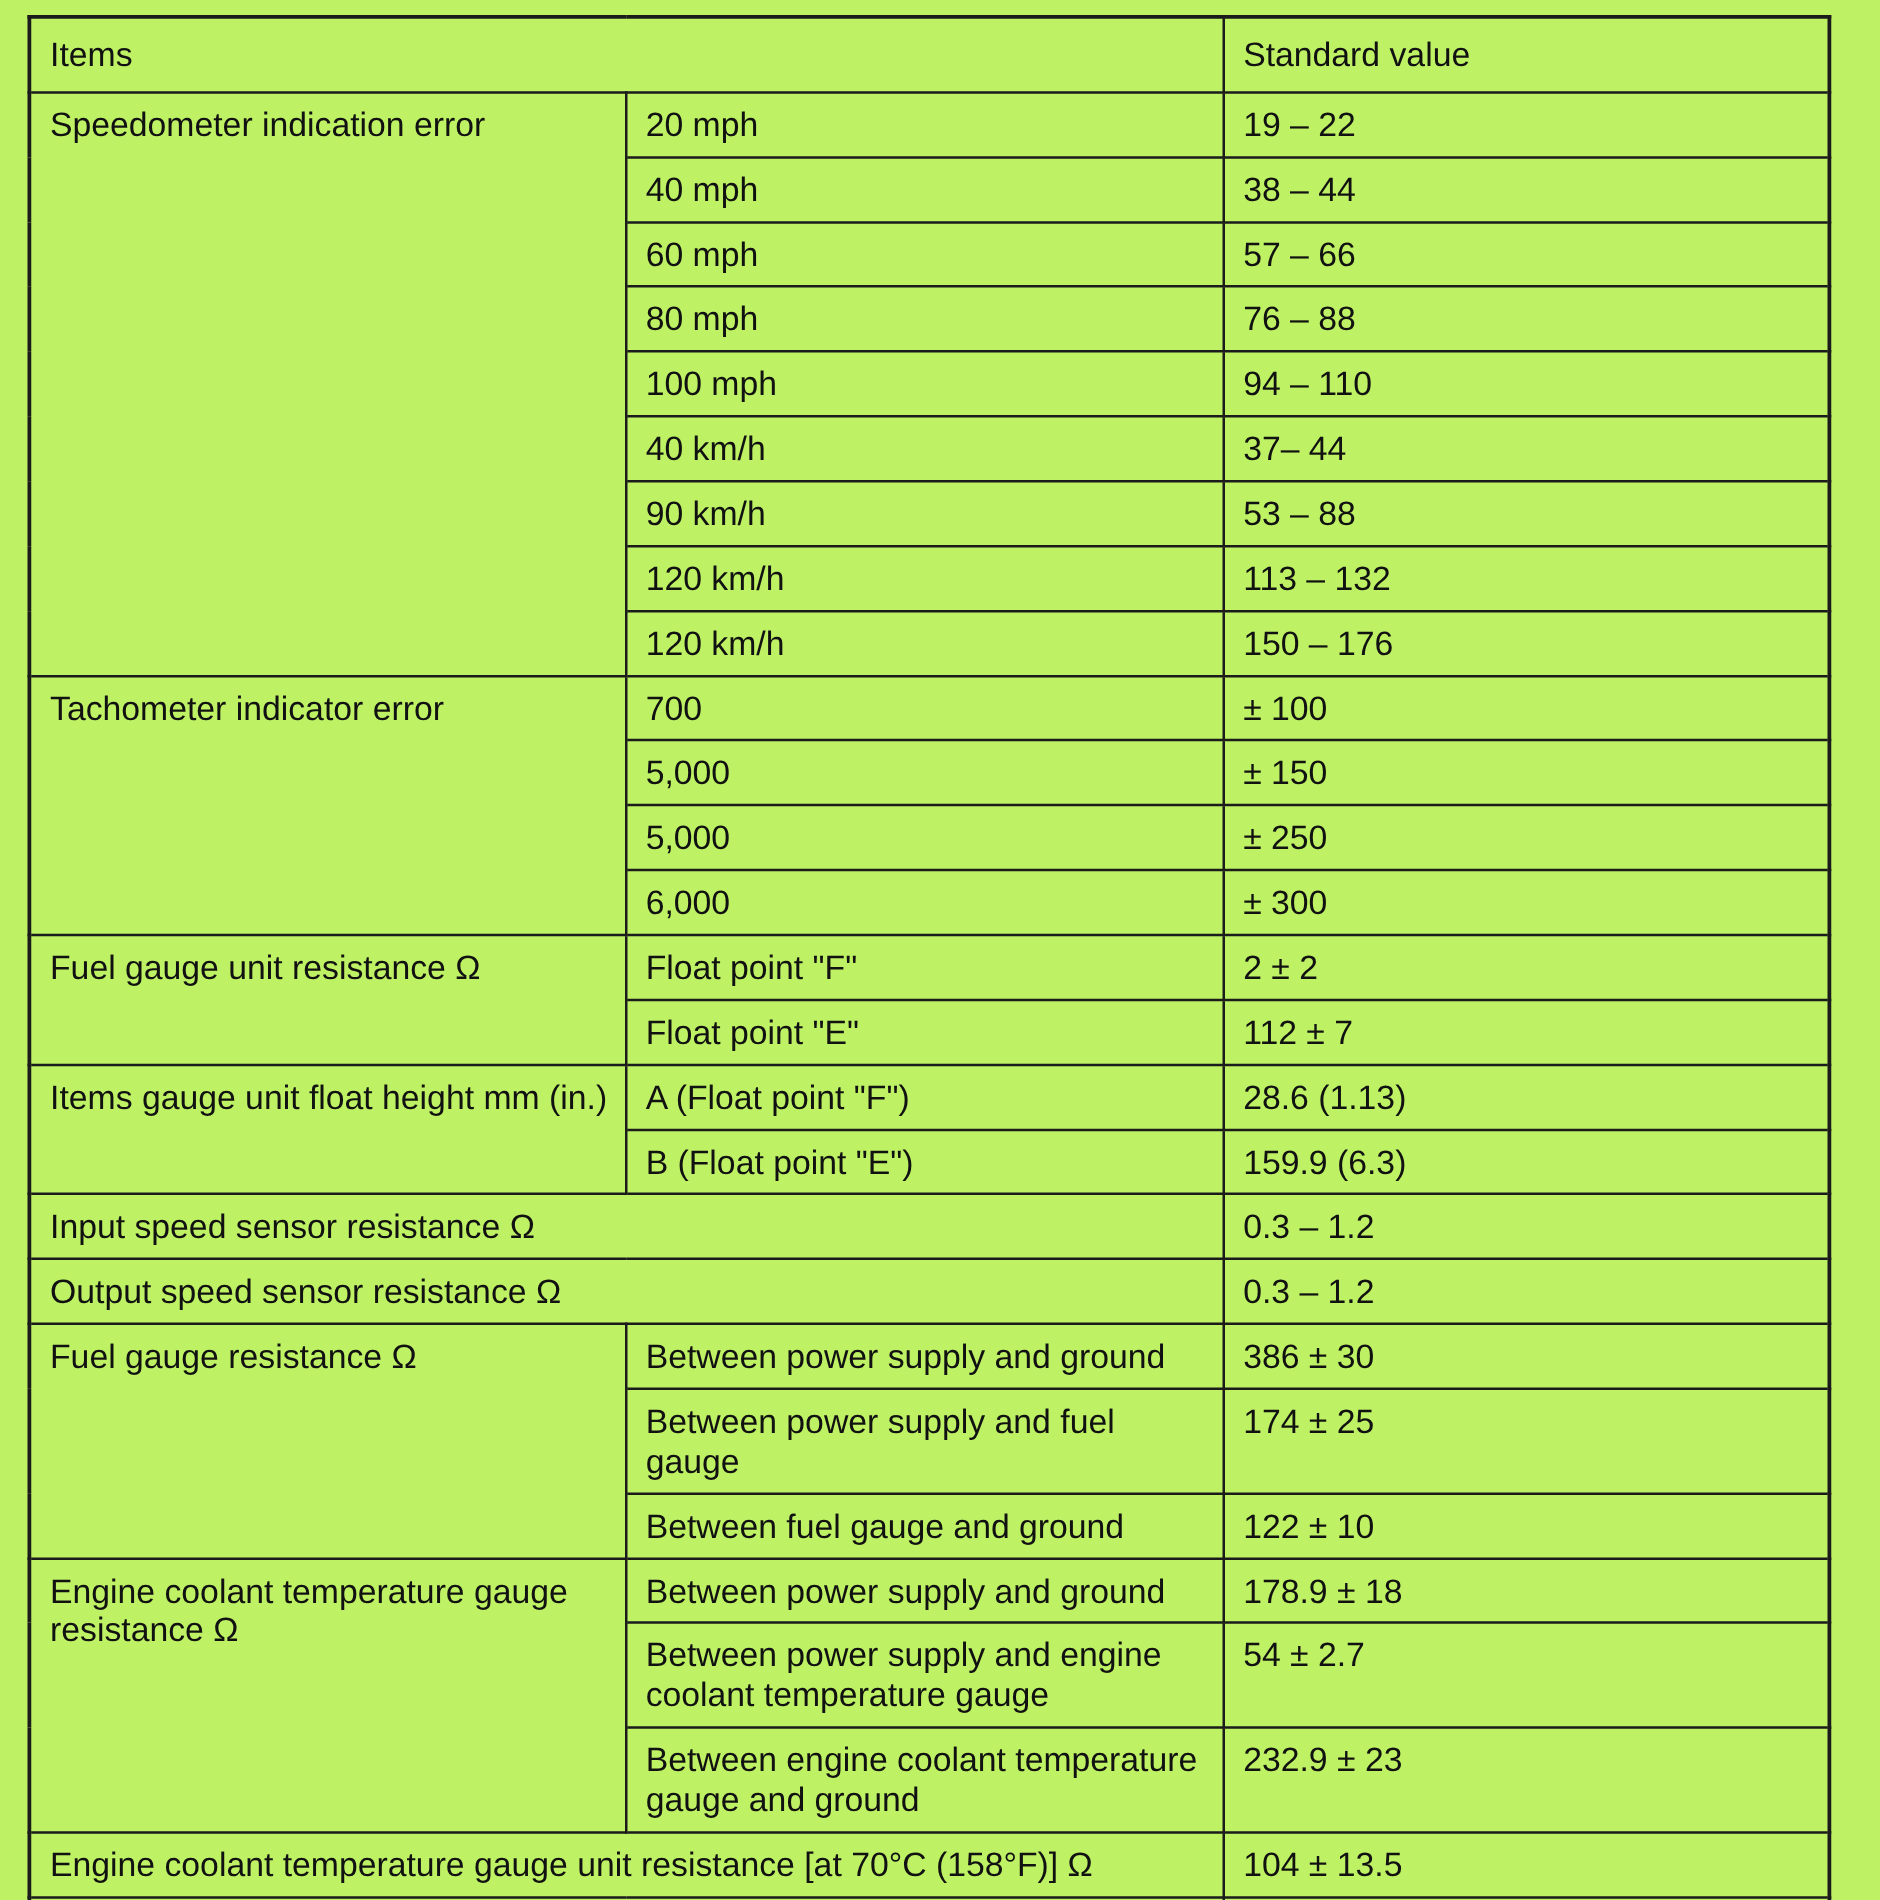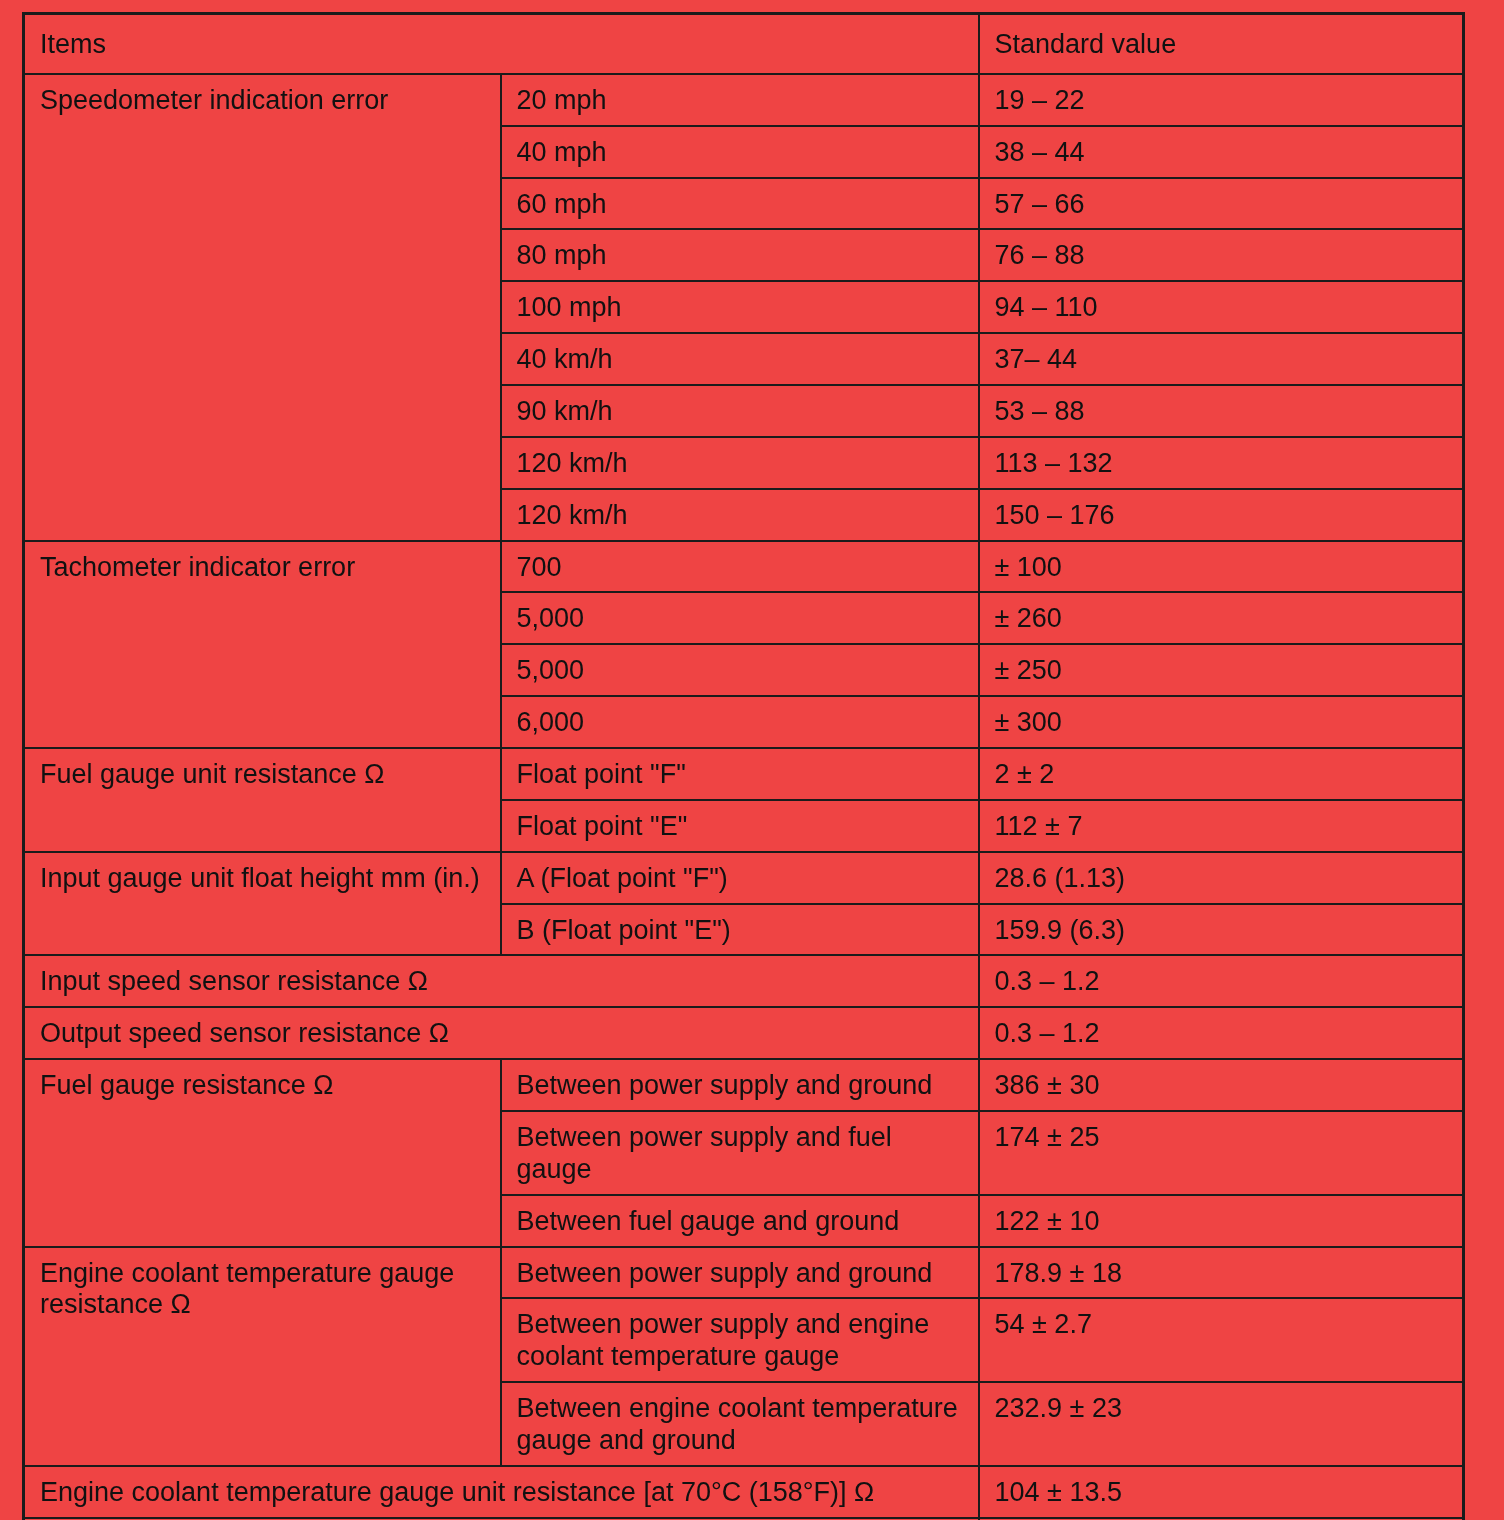--- a/index.html
+++ b/index.html
@@ -12,21 +12,21 @@
     height: 1520px;
     font-family: "Liberation Sans", sans-serif;
     color: #111111;
     -webkit-font-smoothing: antialiased;
   }
   .page {
     box-sizing: border-box;
     width: 1504px;
     height: 1520px;
     padding: 12px 22px;
-    background: #ef4444;
+    background: #bef264;
     overflow: hidden;
   }
   table.spec {
     border-collapse: collapse;
     table-layout: fixed;
     width: 1440px;
     border: 3px solid #1b1b1b;
   }
   table.spec th,
   table.spec td {
@@ -104,21 +104,21 @@
         <td>150 – 176</td>
       </tr>
 
       <tr class="single">
         <td rowspan="4">Tachometer indicator error</td>
         <td>700</td>
         <td>± 100</td>
       </tr>
       <tr class="single">
         <td>5,000</td>
-        <td>± 260</td>
+        <td>± 150</td>
       </tr>
       <tr class="single">
         <td>5,000</td>
         <td>± 250</td>
       </tr>
       <tr class="single">
         <td>6,000</td>
         <td>± 300</td>
       </tr>
 
@@ -126,21 +126,21 @@
         <td rowspan="2">Fuel gauge unit resistance Ω</td>
         <td>Float point "F"</td>
         <td>2 ± 2</td>
       </tr>
       <tr class="single">
         <td>Float point "E"</td>
         <td>112 ± 7</td>
       </tr>
 
       <tr class="single">
-        <td rowspan="2">Input gauge unit float height mm (in.)</td>
+        <td rowspan="2">Items gauge unit float height mm (in.)</td>
         <td>A (Float point "F")</td>
         <td>28.6 (1.13)</td>
       </tr>
       <tr class="single">
         <td>B (Float point "E")</td>
         <td>159.9 (6.3)</td>
       </tr>
 
       <tr class="single">
         <td colspan="2">Input speed sensor resistance Ω</td>

